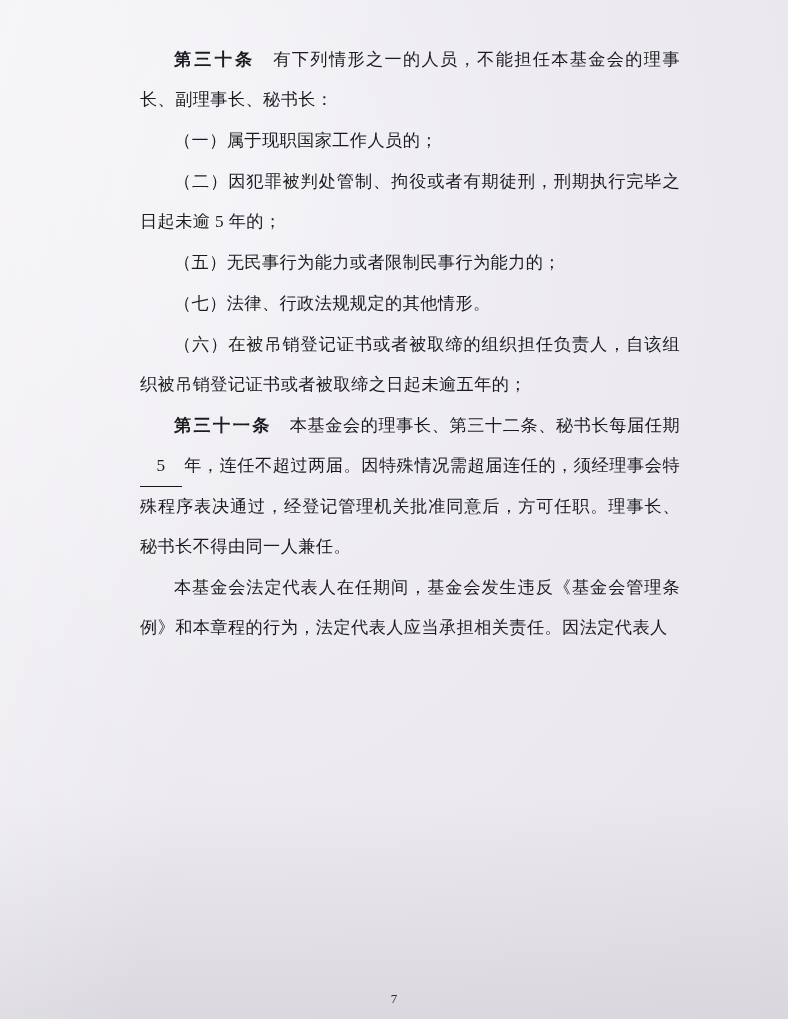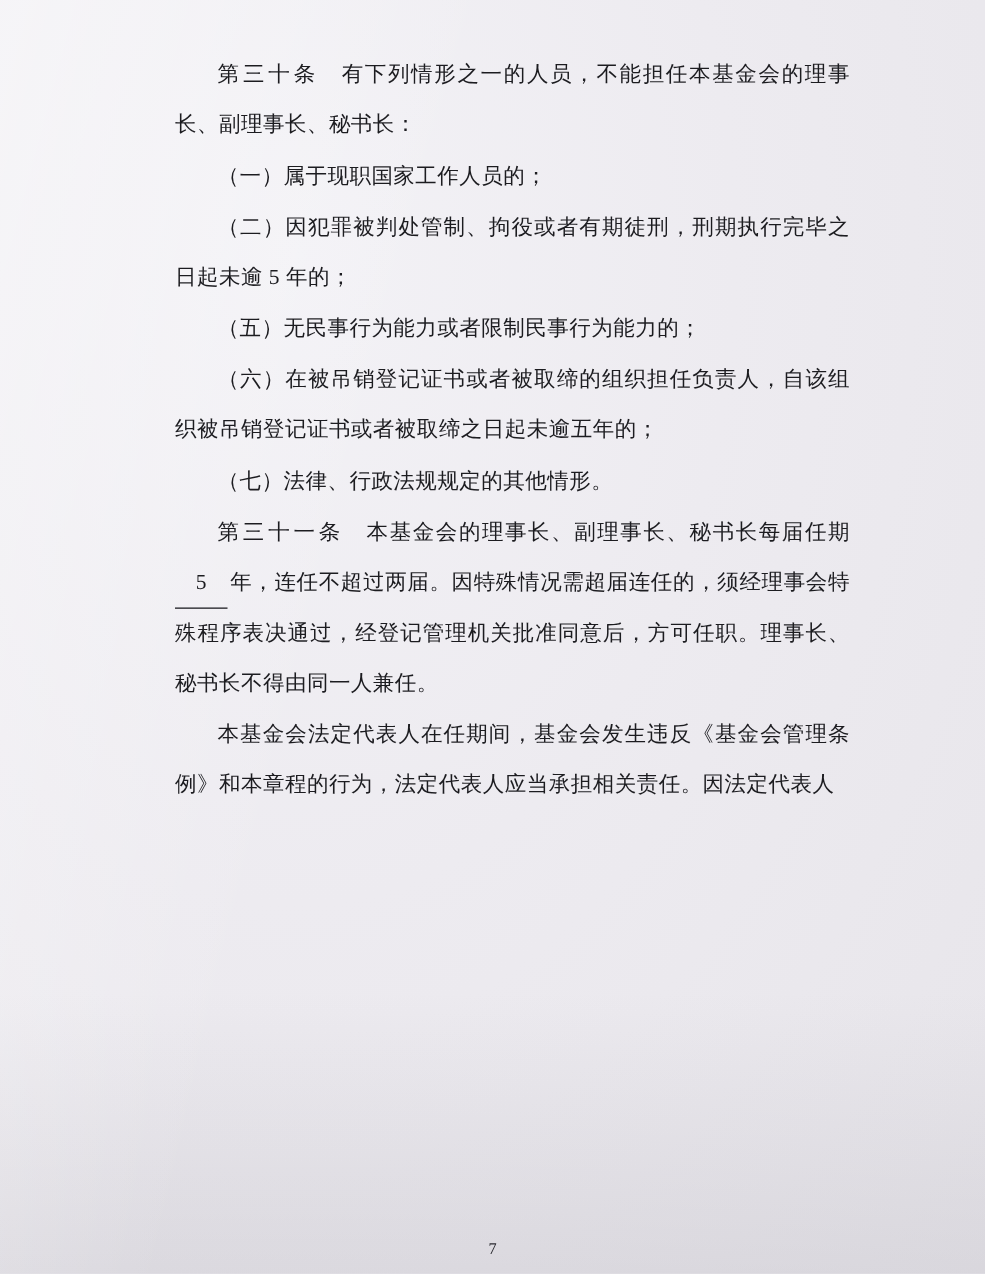--- a/index.html
+++ b/index.html
@@ -42,21 +42,21 @@
     color: #1c1c20;
     letter-spacing: 0.4px;
     text-align: justify;
     margin: 0 0 1px 0;
     text-indent: 0;
   }
   .para.indent {
     text-indent: 34px;
   }
   .heading-run {
-    font-weight: normal;
+    font-weight: bold;
     letter-spacing: 2.2px;
     margin-right: 18px;
   }
   .bold {
     font-weight: bold;
   }
   .underline-num {
     display: inline-block;
     min-width: 42px;
     text-align: center;
@@ -87,25 +87,25 @@
 <div id="page">
   <div id="content">
 
     <p class="para indent">
       <span class="heading-run">第三十条</span><span>有下列情形之一的人员，不能担任本基金会的理事长、副理事长、秘书长：</span>
     </p>
 
     <p class="para indent">（一）属于现职国家工作人员的；</p>
     <p class="para indent">（二）因犯罪被判处管制、拘役或者有期徒刑，刑期执行完毕之日起未逾 5 年的；</p>
     <p class="para indent">（五）无民事行为能力或者限制民事行为能力的；</p>
+    <p class="para indent">（七）法律、行政法规规定的其他情形。</p>
     <p class="para indent">（六）在被吊销登记证书或者被取缔的组织担任负责人，自该组织被吊销登记证书或者被取缔之日起未逾五年的；</p>
-    <p class="para indent">（七）法律、行政法规规定的其他情形。</p>
 
     <p class="para indent">
-      <span class="heading-run">第三十一条</span><span>本基金会的理事长、副理事长、秘书长每届任期</span><span class="underline-num num">5</span><span>年，连任不超过两届。因特殊情况需超届连任的，须经理事会特殊程序表决通过，经登记管理机关批准同意后，方可任职。理事长、秘书长不得由同一人兼任。</span>
+      <span class="heading-run">第三十一条</span><span>本基金会的理事长、第三十二条、秘书长每届任期</span><span class="underline-num num">5</span><span>年，连任不超过两届。因特殊情况需超届连任的，须经理事会特殊程序表决通过，经登记管理机关批准同意后，方可任职。理事长、秘书长不得由同一人兼任。</span>
     </p>
 
 
     <p class="para indent">本基金会法定代表人在任期间，基金会发生违反《基金会管理条例》和本章程的行为，法定代表人应当承担相关责任。因法定代表人</p>
 
   </div>
 
   <div id="page-number">7</div>
 </div>
 

